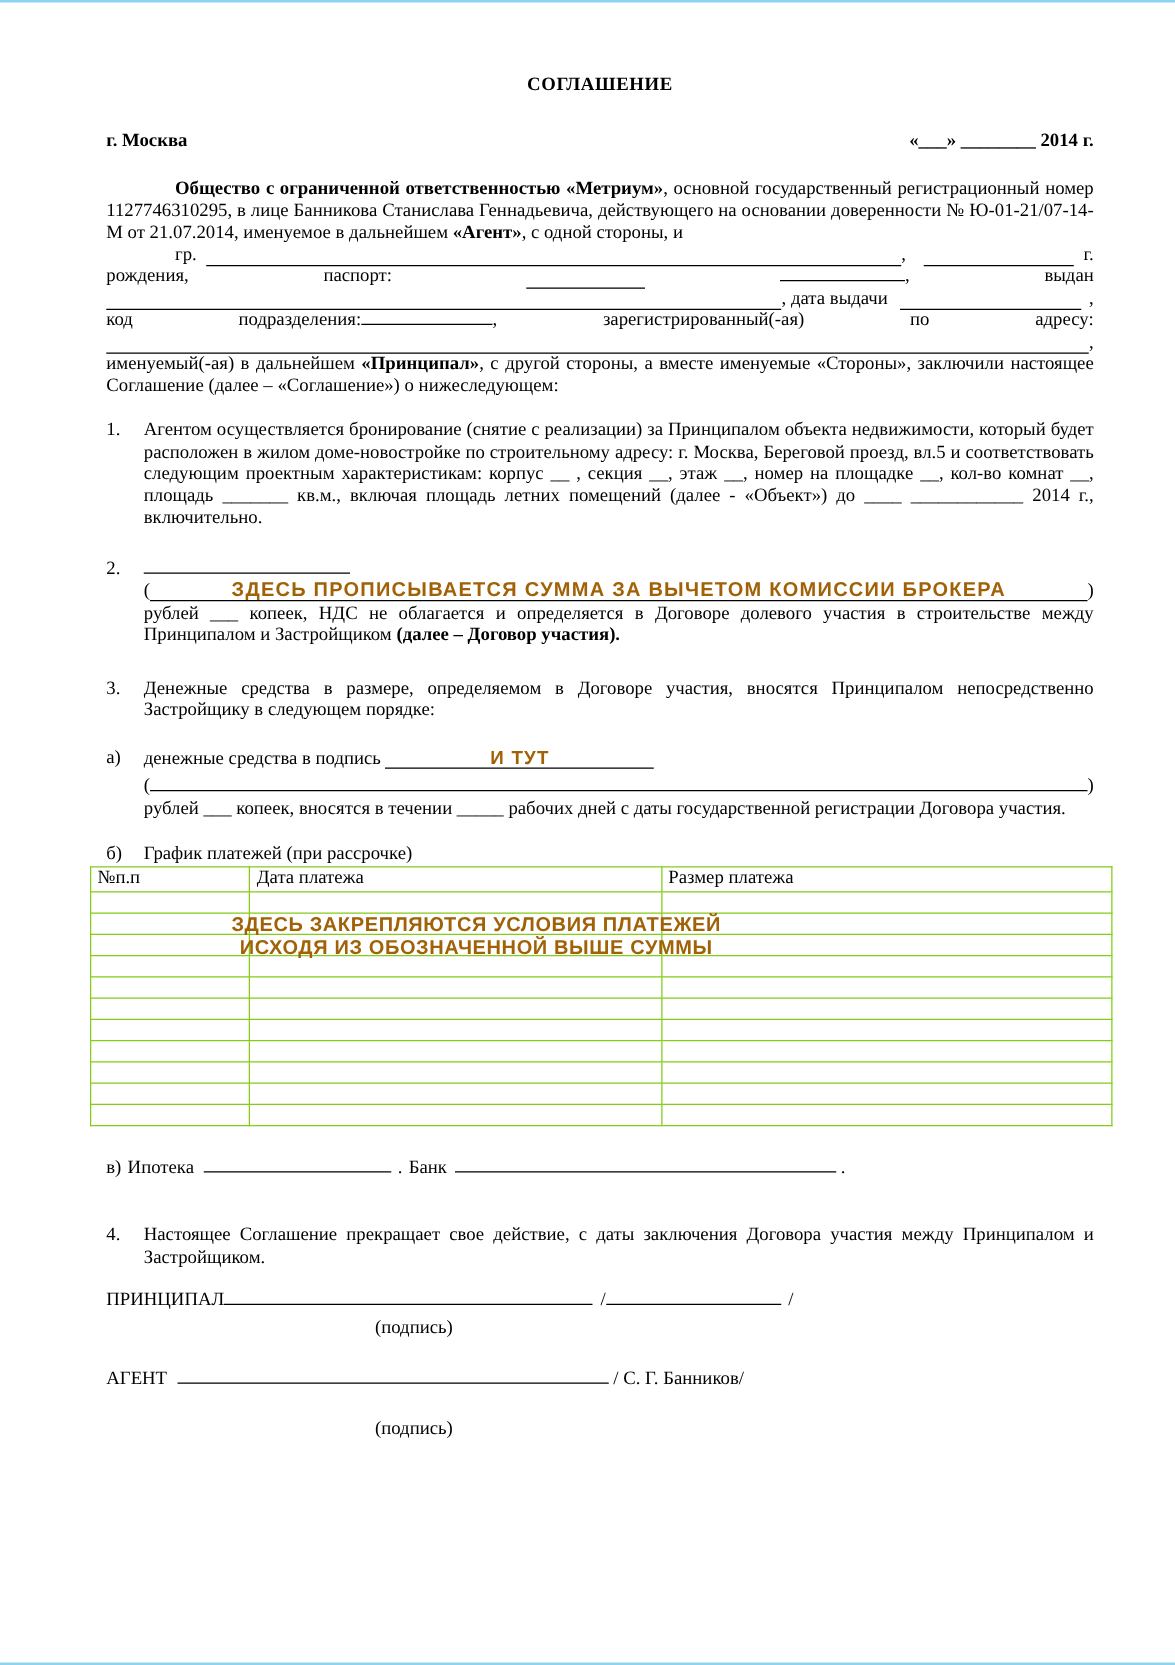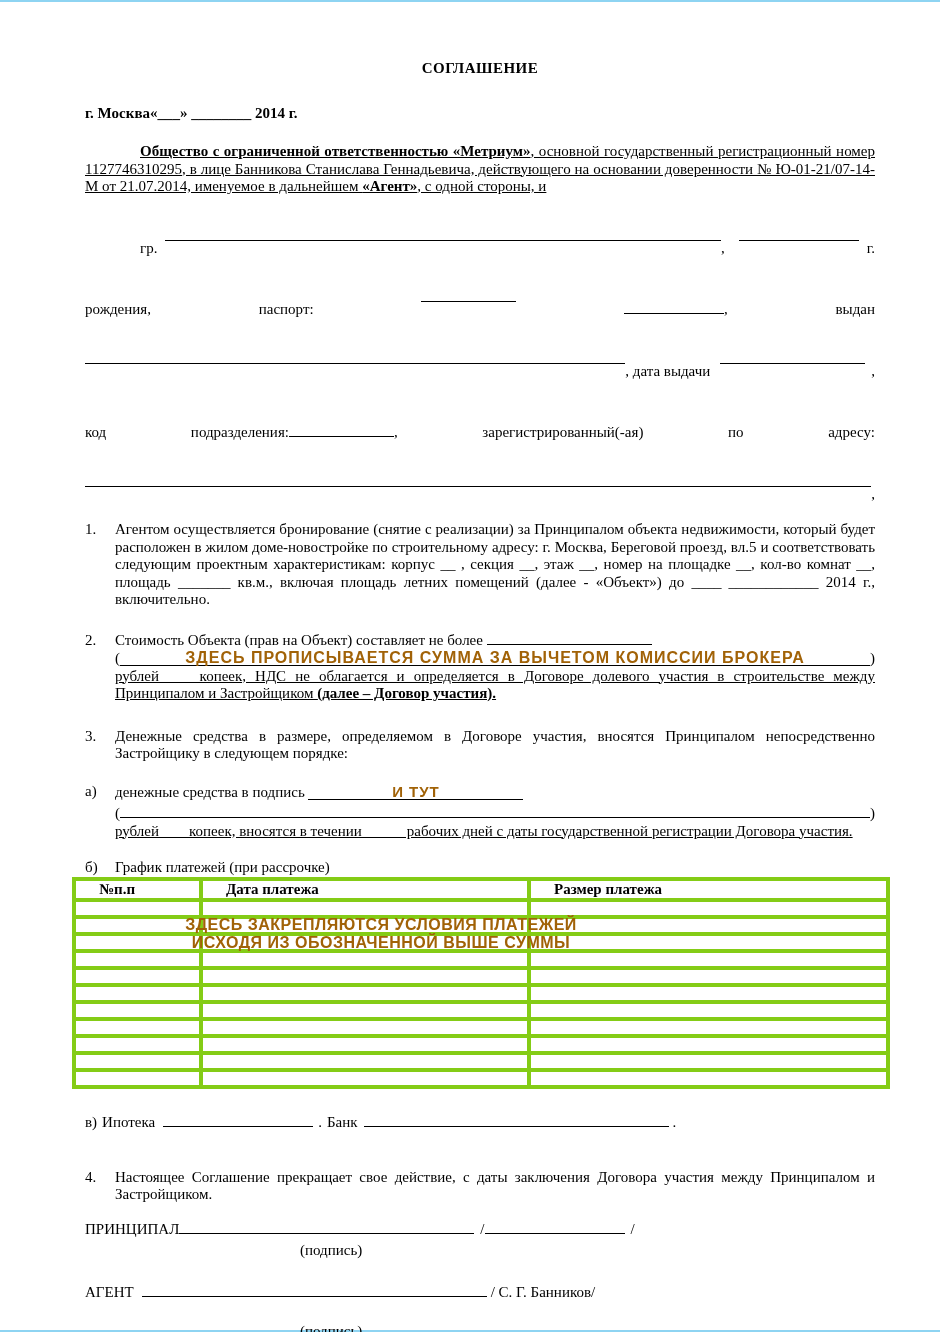--- a/index.html
+++ b/index.html
@@ -8,51 +8,51 @@
     width:940px; height:1332px; position:relative; overflow:hidden;
     font-family:"Liberation Serif", serif; font-size:15px; color:#000;
     line-height:17.5px;
   }
   .edge-line { position:absolute; left:0; width:100%; height:2px; background:#8ed4f2; }
   .edge-top { top:0; }
   .edge-bottom { bottom:0; }
   .page { position:absolute; top:60px; left:85px; right:65px; }
 
   .doc-title { text-align:center; font-weight:bold; letter-spacing:0.5px; }
-  .city-date { display:flex; font-weight:bold; margin-top:27px; }
-
-  .para { text-align:justify;text-decoration:underline; }
+  .city-date { display:flex; justify-content:space-between; font-weight:bold; margin-top:27px; }
+
+  .para { text-align:justify; }
   .p-preamble { margin-top:21px; text-indent:55px; }
 
   .bl { display:inline-block; border-bottom:1px solid #000; height:1px; vertical-align:baseline; }
   .fxline { display:flex; align-items:baseline; }
   .fxline .grow { flex:1 1 auto; }
   .sb { justify-content:space-between; }
 
   .principal-block { margin-top:0; }
-  .principal-block .fxline { height:17.5px; align-items:flex-start;margin-top:44px; }
+  .principal-block .fxline { height:17.5px; align-items:flex-end; }
   .indent55 { margin-left:55px; }
 
   .clauses { margin-top:18px; }
   .clause { display:flex; margin-top:0; }
   .clause .num { width:30px; flex:0 0 30px; }
   .clause .body { flex:1 1 auto; text-align:justify; }
 
   .red-ann {
     color:#a16207; font-family:"Liberation Sans", sans-serif; font-weight:bold;
   }
   .red-big { font-size:16px; letter-spacing:1px; }
   .red-small { font-size:15px; letter-spacing:1px;margin-top:31px; }
 
   .paren-line { display:flex; align-items:baseline; }
   .paren-line .mid { flex:1 1 auto; border-bottom:1px solid #000; text-align:center; height:17px; line-height:17px; }
 
   .table-wrap { position:relative; margin-top:0; margin-left:-13px; margin-right:-15px; }
   table { border-collapse:collapse; width:100%; table-layout:fixed; }
-  th, td { border:4px solid #84cc16; padding:0 23px; font-weight:bold; text-align:left; }
+  th, td { border:1px solid #84cc16; padding:0 5px; font-weight:normal; text-align:left; }
   th { height:20px; font-size:15px; }
   td { height:17px; }
   col.c1 { width:15.6%; } col.c2 { width:40.3%; } col.c3 { width:44.1%; }
   .tbl-red { position:absolute; left:0; width:calc(100% - 200px); text-align:center;
              height:18px; line-height:18px; font-size:16px; letter-spacing:0.5px; }
   .tbl-red-1 { top:39px; }
   .tbl-red-2 { top:57px; }
 
   .sig-row { display:flex; align-items:baseline; }
   .sig-caption { margin-left:215px; }
@@ -105,33 +105,34 @@
       <span>код</span>
       <span><span>подразделения:</span><span class="bl" style="width:105px"></span><span>,</span></span>
       <span>зарегистрированный(-ая)</span>
       <span>по</span>
       <span>адресу:</span>
     </div>
     <div class="fxline">
       <span class="bl grow"></span>
       <span>,</span>
     </div>
+    <p class="para"><span>именуемый(-ая) в дальнейшем </span><b>«Принципал»</b><span>, с другой стороны, а вместе именуемые «Стороны», заключили настоящее Соглашение (далее – «Соглашение») о нижеследующем:</span></p>
   </div>
 
   <div class="clauses">
 
     <div class="clause">
       <span class="num">1.</span>
       <div class="body">Агентом осуществляется бронирование (снятие с реализации) за Принципалом объекта недвижимости, который будет расположен в жилом доме-новостройке по строительному адресу: г. Москва, Береговой проезд, вл.5  и соответствовать следующим проектным характеристикам: корпус __ , секция __, этаж __, номер на площадке __, кол-во комнат __, площадь _______ кв.м., включая площадь летних помещений (далее -  «Объект») до ____ ____________ 2014 г., включительно.</div>
     </div>
 
     <div class="clause" style="margin-top:23px">
       <span class="num">2.</span>
       <div class="body">
-        <div><span>Стоимость Объекта (прав на Объект) составляет не более</span> <span class="bl" style="width:165px"></span></div>
+        <div> <span class="bl" style="width:165px"></span></div>
         <div class="paren-line">
           <span>(</span>
           <span class="mid"><span class="red-ann red-big">ЗДЕСЬ ПРОПИСЫВАЕТСЯ СУММА ЗА ВЫЧЕТОМ КОМИССИИ БРОКЕРА</span></span>
           <span>)</span>
         </div>
         <div class="para"><span>рублей ___ копеек, НДС не облагается и определяется в Договоре долевого участия в строительстве между Принципалом и Застройщиком </span><b>(далее – Договор участия).</b></div>
       </div>
     </div>
 
     <div class="clause" style="margin-top:25px">

